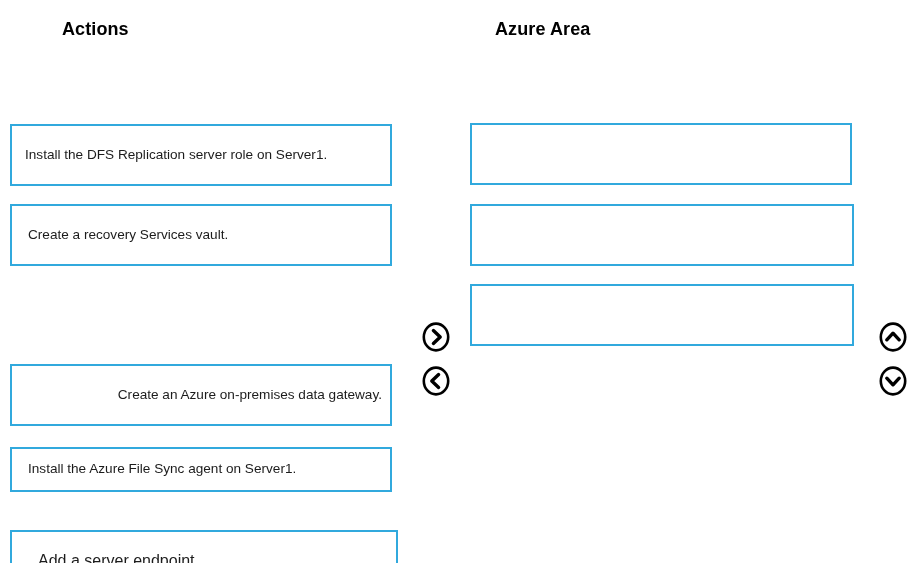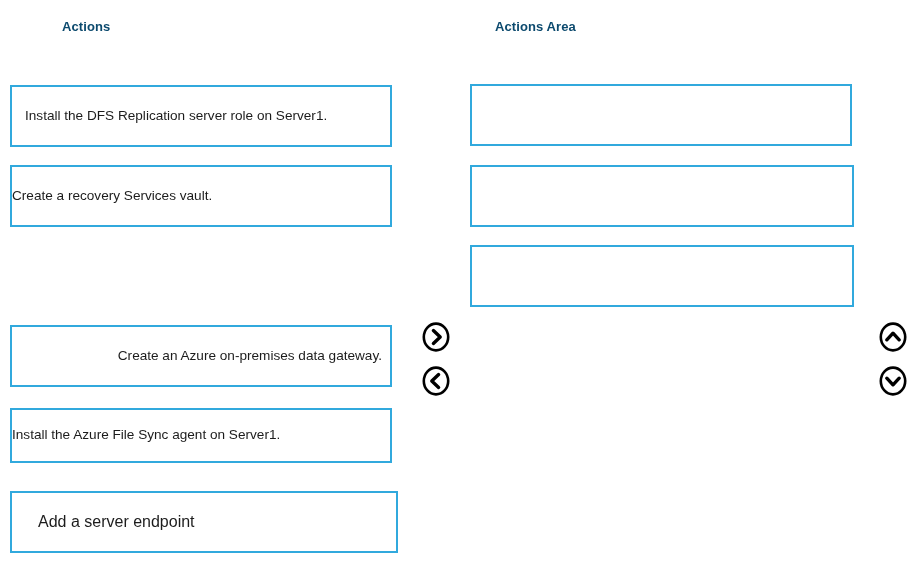--- a/index.html
+++ b/index.html
@@ -19,59 +19,61 @@
     position: absolute;
     left: 0;
     top: 0;
     width: 916px;
     height: 563px;
   }
 
   
   .col-heading {
     position: absolute;
-    font-size: 13px;
+    font-size: 18px;
     font-weight: bold;
-    color: #0c4a6e;
+    color: #000000;
     letter-spacing: 0.1px;
     white-space: nowrap;
   }
   #actions-heading {
     left: 62px;
     top: 19px;
   }
   #answer-heading {
     left: 495px;
     top: 19px;
   }
 
   
   .tile {
     position: absolute;
     box-sizing: border-box;
     background: #ffffff;
     border: 2px solid #31a9dd;
     display: flex;
     align-items: center;
+    margin-top: 39px;
   }
   .tile-label {
     display: block;
+    padding-left: 16px;
     padding-right: 8px;
     font-size: 13.6px;
     line-height: 1.25;
     color: #1c1c1c;
     white-space: nowrap;
   }
 
   
   #action-tile-0 { left: 10px;  top: 85px;  width: 382px; height: 62px; }
   #action-tile-1 { left: 10px;  top: 165px; width: 382px; height: 62px; }
   #action-tile-2 { left: 10px;  top: 245px; width: 382px; height: 62px; }
   #action-tile-3 { left: 10px;  top: 325px; width: 382px; height: 62px; justify-content: flex-end; }
-  #action-tile-4 { left: 10px;  top: 408px; width: 382px; height: 55px; }
+  #action-tile-4 { left: 10px;  top: 408px; width: 382px; height: 45px; }
   #action-tile-5 { left: 10px;  top: 491px; width: 388px; height: 62px; }
 
   #action-tile-0 .tile-label { padding-left: 13px; }
   #action-tile-5 .tile-label { font-size: 16px; padding-left: 26px; }
 
   
   #answer-slot-0 { left: 470px; top: 84px;  width: 382px; height: 62px; }
   #answer-slot-1 { left: 470px; top: 165px; width: 384px; height: 62px; }
   #answer-slot-2 { left: 470px; top: 245px; width: 384px; height: 62px; }
 
@@ -88,21 +90,21 @@
   #move-down-button  { left: 878px; top: 366px; }
   .circle-btn svg { display: block; width: 30px; height: 30px; }
 </style>
 </head>
 <body>
 
 <div class="stage">
 
   <div class="col-heading" id="actions-heading">Actions</div>
 
-  <div class="col-heading" id="answer-heading">Actions Area</div>
+  <div class="col-heading" id="answer-heading">Azure Area</div>
 
   <div class="tile" id="action-tile-0">
     <span class="tile-label">Install the DFS Replication server role on Server1.</span>
   </div>
 
   <div class="tile" id="action-tile-1">
     <span class="tile-label">Create a recovery Services vault.</span>
   </div>
 
 

